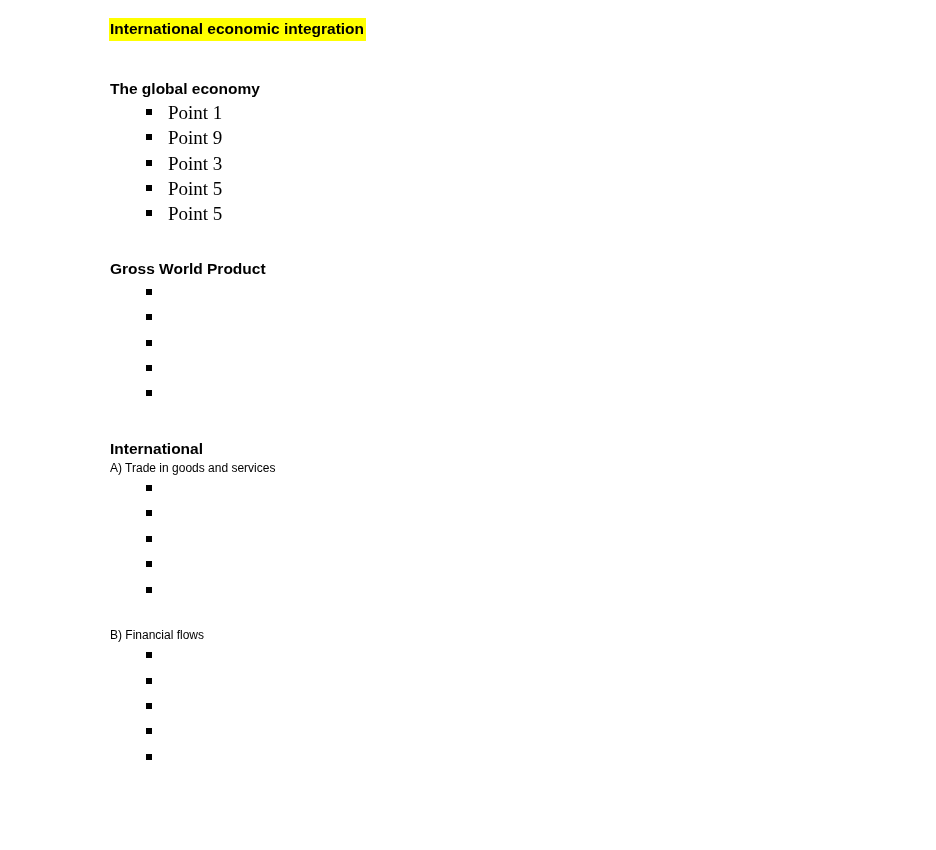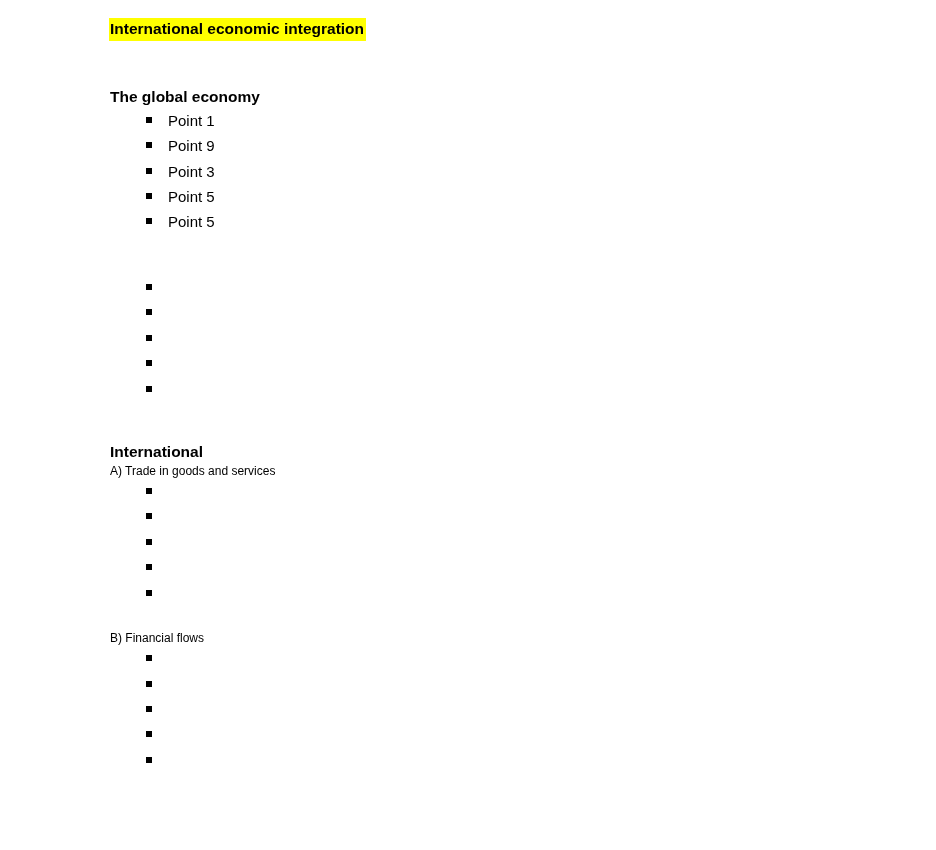--- a/index.html
+++ b/index.html
@@ -25,45 +25,46 @@
   .doc-title {
     display: inline-block;
     font-size: 15.5px;
     font-weight: bold;
     background: #ffff00;
     line-height: 1.35;
     padding: 1px 2px 1px 1px;
     margin: 0 0 0 -1px;
   }
   .section {
-    margin-top: 16px;
+    margin-top: 8px;
   }
   .heading {
     font-size: 15.5px;
     font-weight: bold;
     line-height: 1.35;
     margin: 0;
   }
   .subheading {
     font-size: 12px;
     font-weight: normal;
     line-height: 1.35;
     margin: 0;
   }
   .bullets {
     list-style: none;
     margin: 0;
     padding: 0;
   }
   .bullet-item {
     position: relative;
-    font-size: 15px;
+    font-size: 19px;
     line-height: 25.4px;
     padding-left: 58px;
     min-height: 25.4px;
+    font-family: Liberation Serif, serif;
   }
   .bullet-item .marker {
     position: absolute;
     left: 36px;
     top: 9px;
     width: 6px;
     height: 6px;
     background: #000000;
   }
   .bullet-item .text {
@@ -105,20 +106,21 @@
         <span class="marker"></span>
         <span class="text">Point 5</span>
       </li>
     </ul>
   </div>
 
   <div class="gap-block"></div>
 
   
   <div class="section">
+    <div class="heading">Gross World Product</div>
     <ul class="bullets">
       <li class="bullet-item">
         <span class="marker"></span>
         <span class="text"></span>
       </li>
       <li class="bullet-item">
         <span class="marker"></span>
         <span class="text"></span>
       </li>
       <li class="bullet-item">

